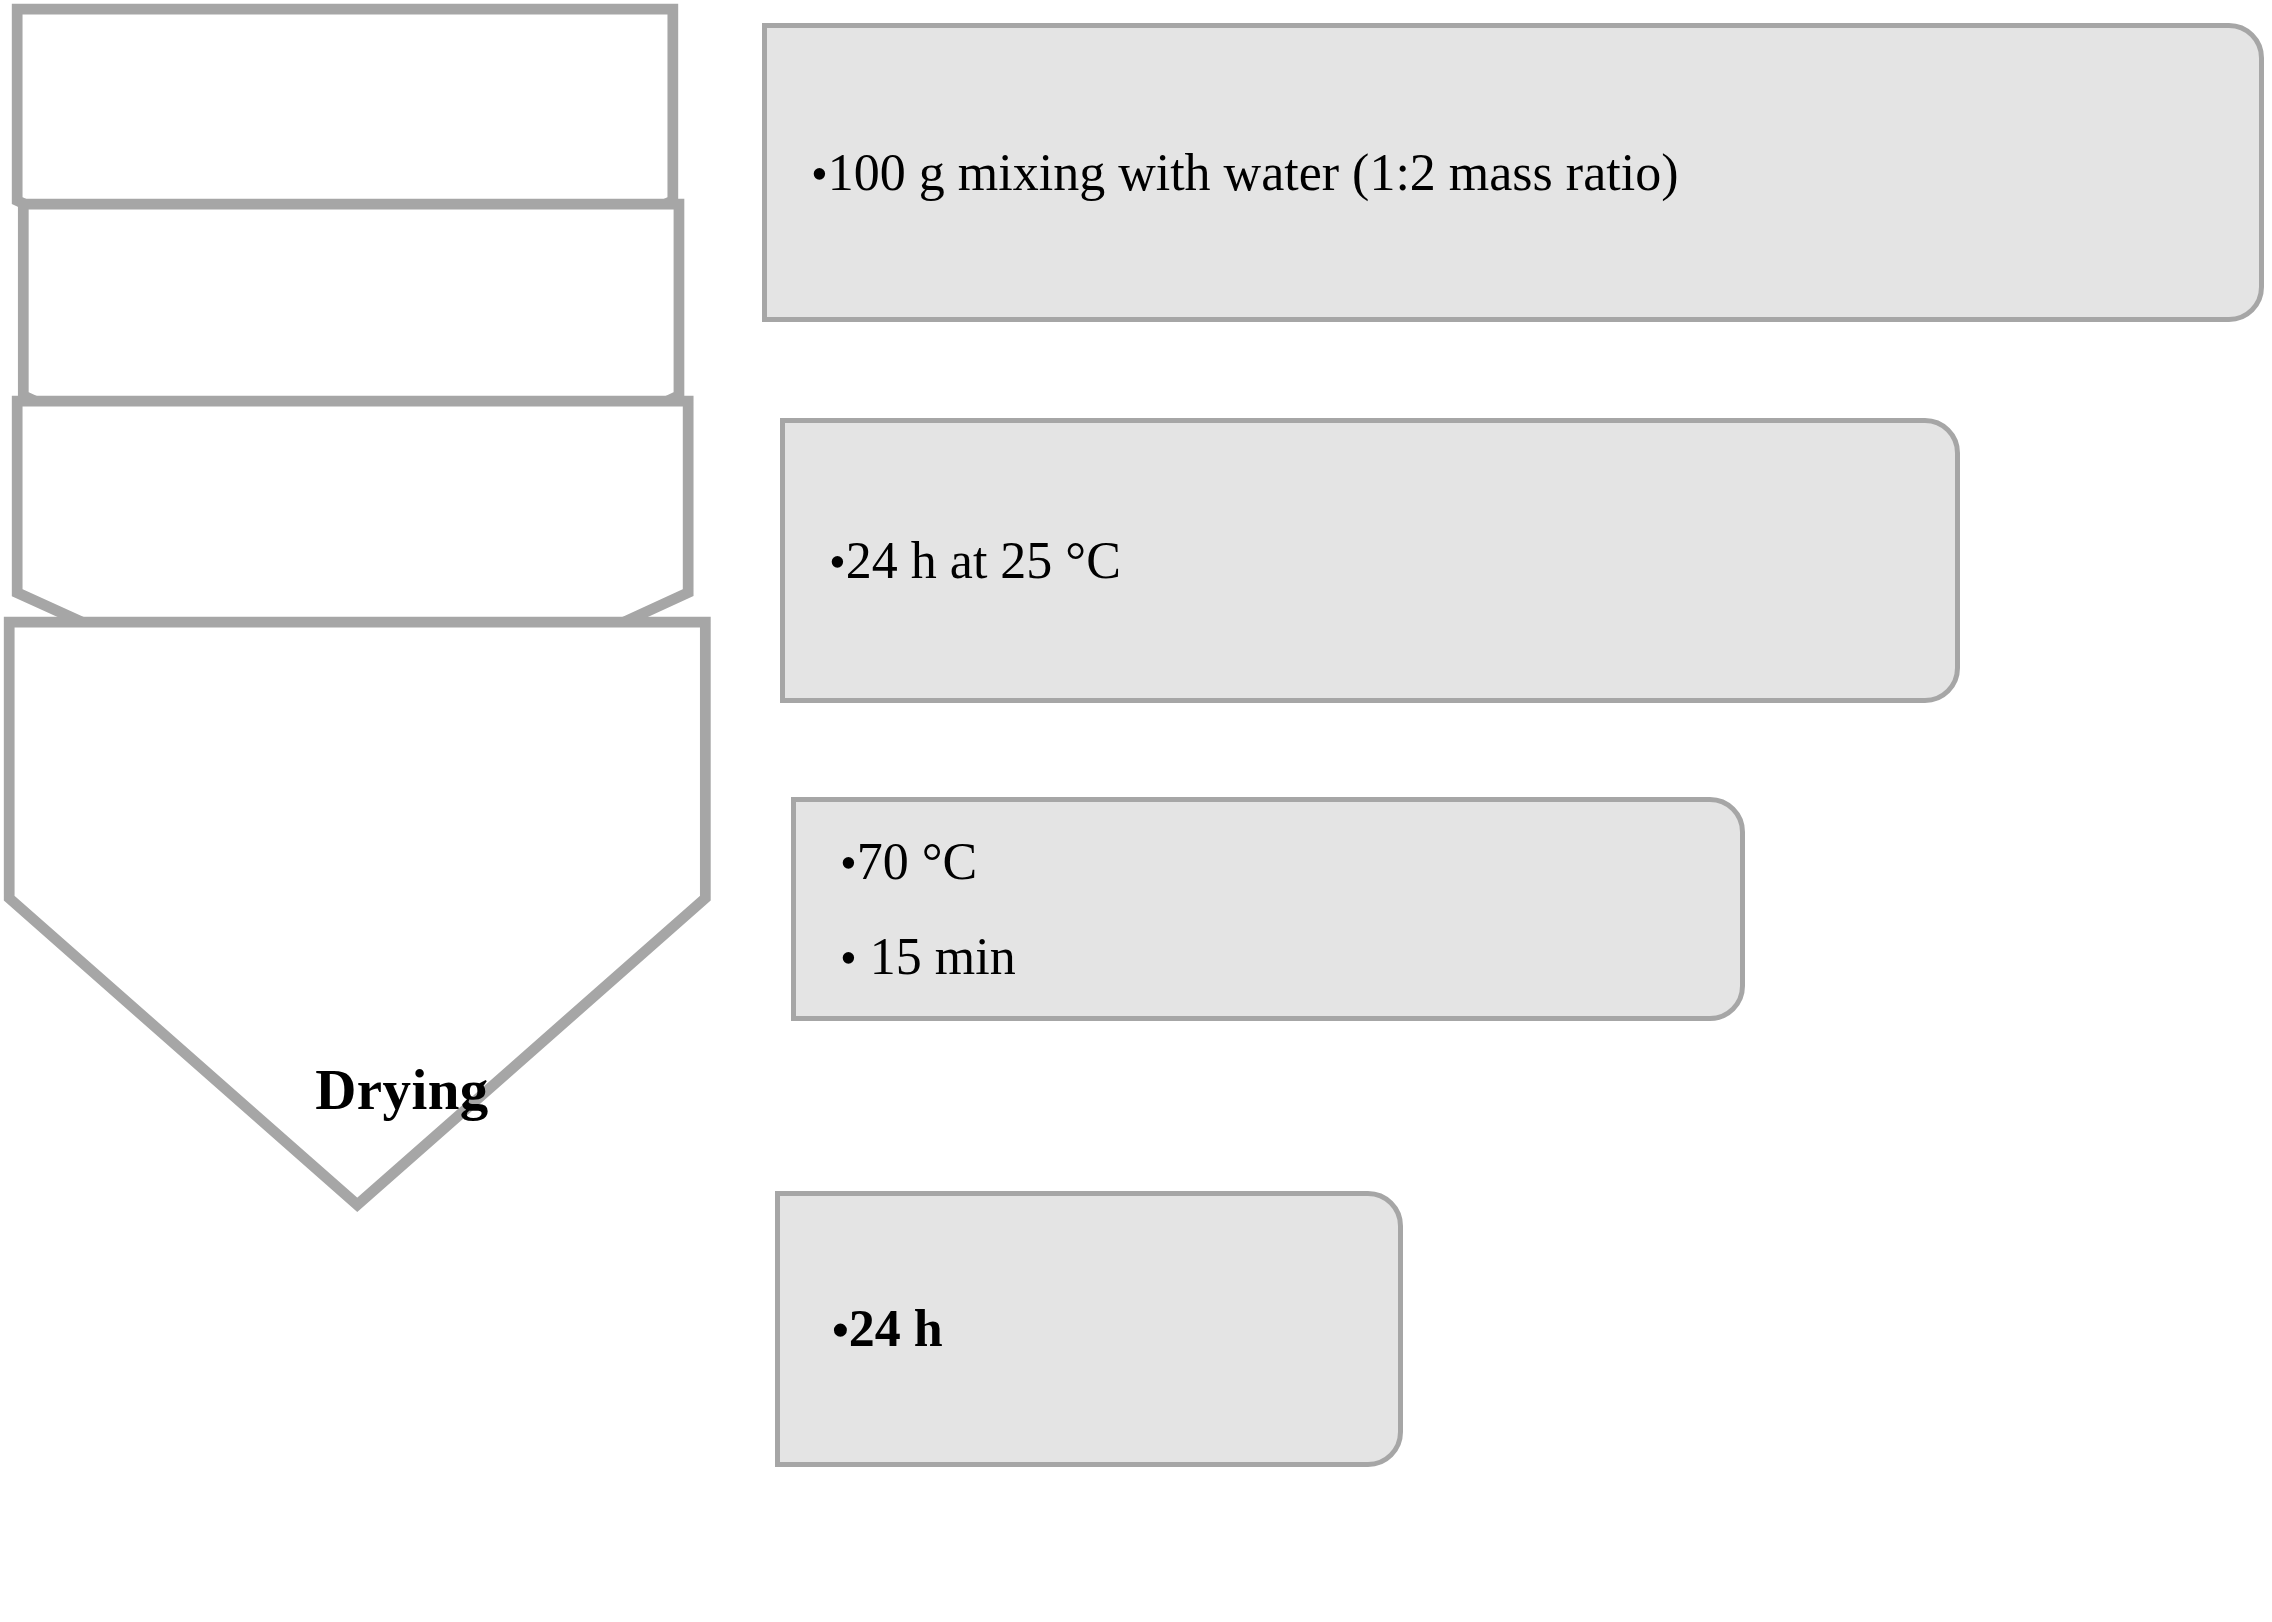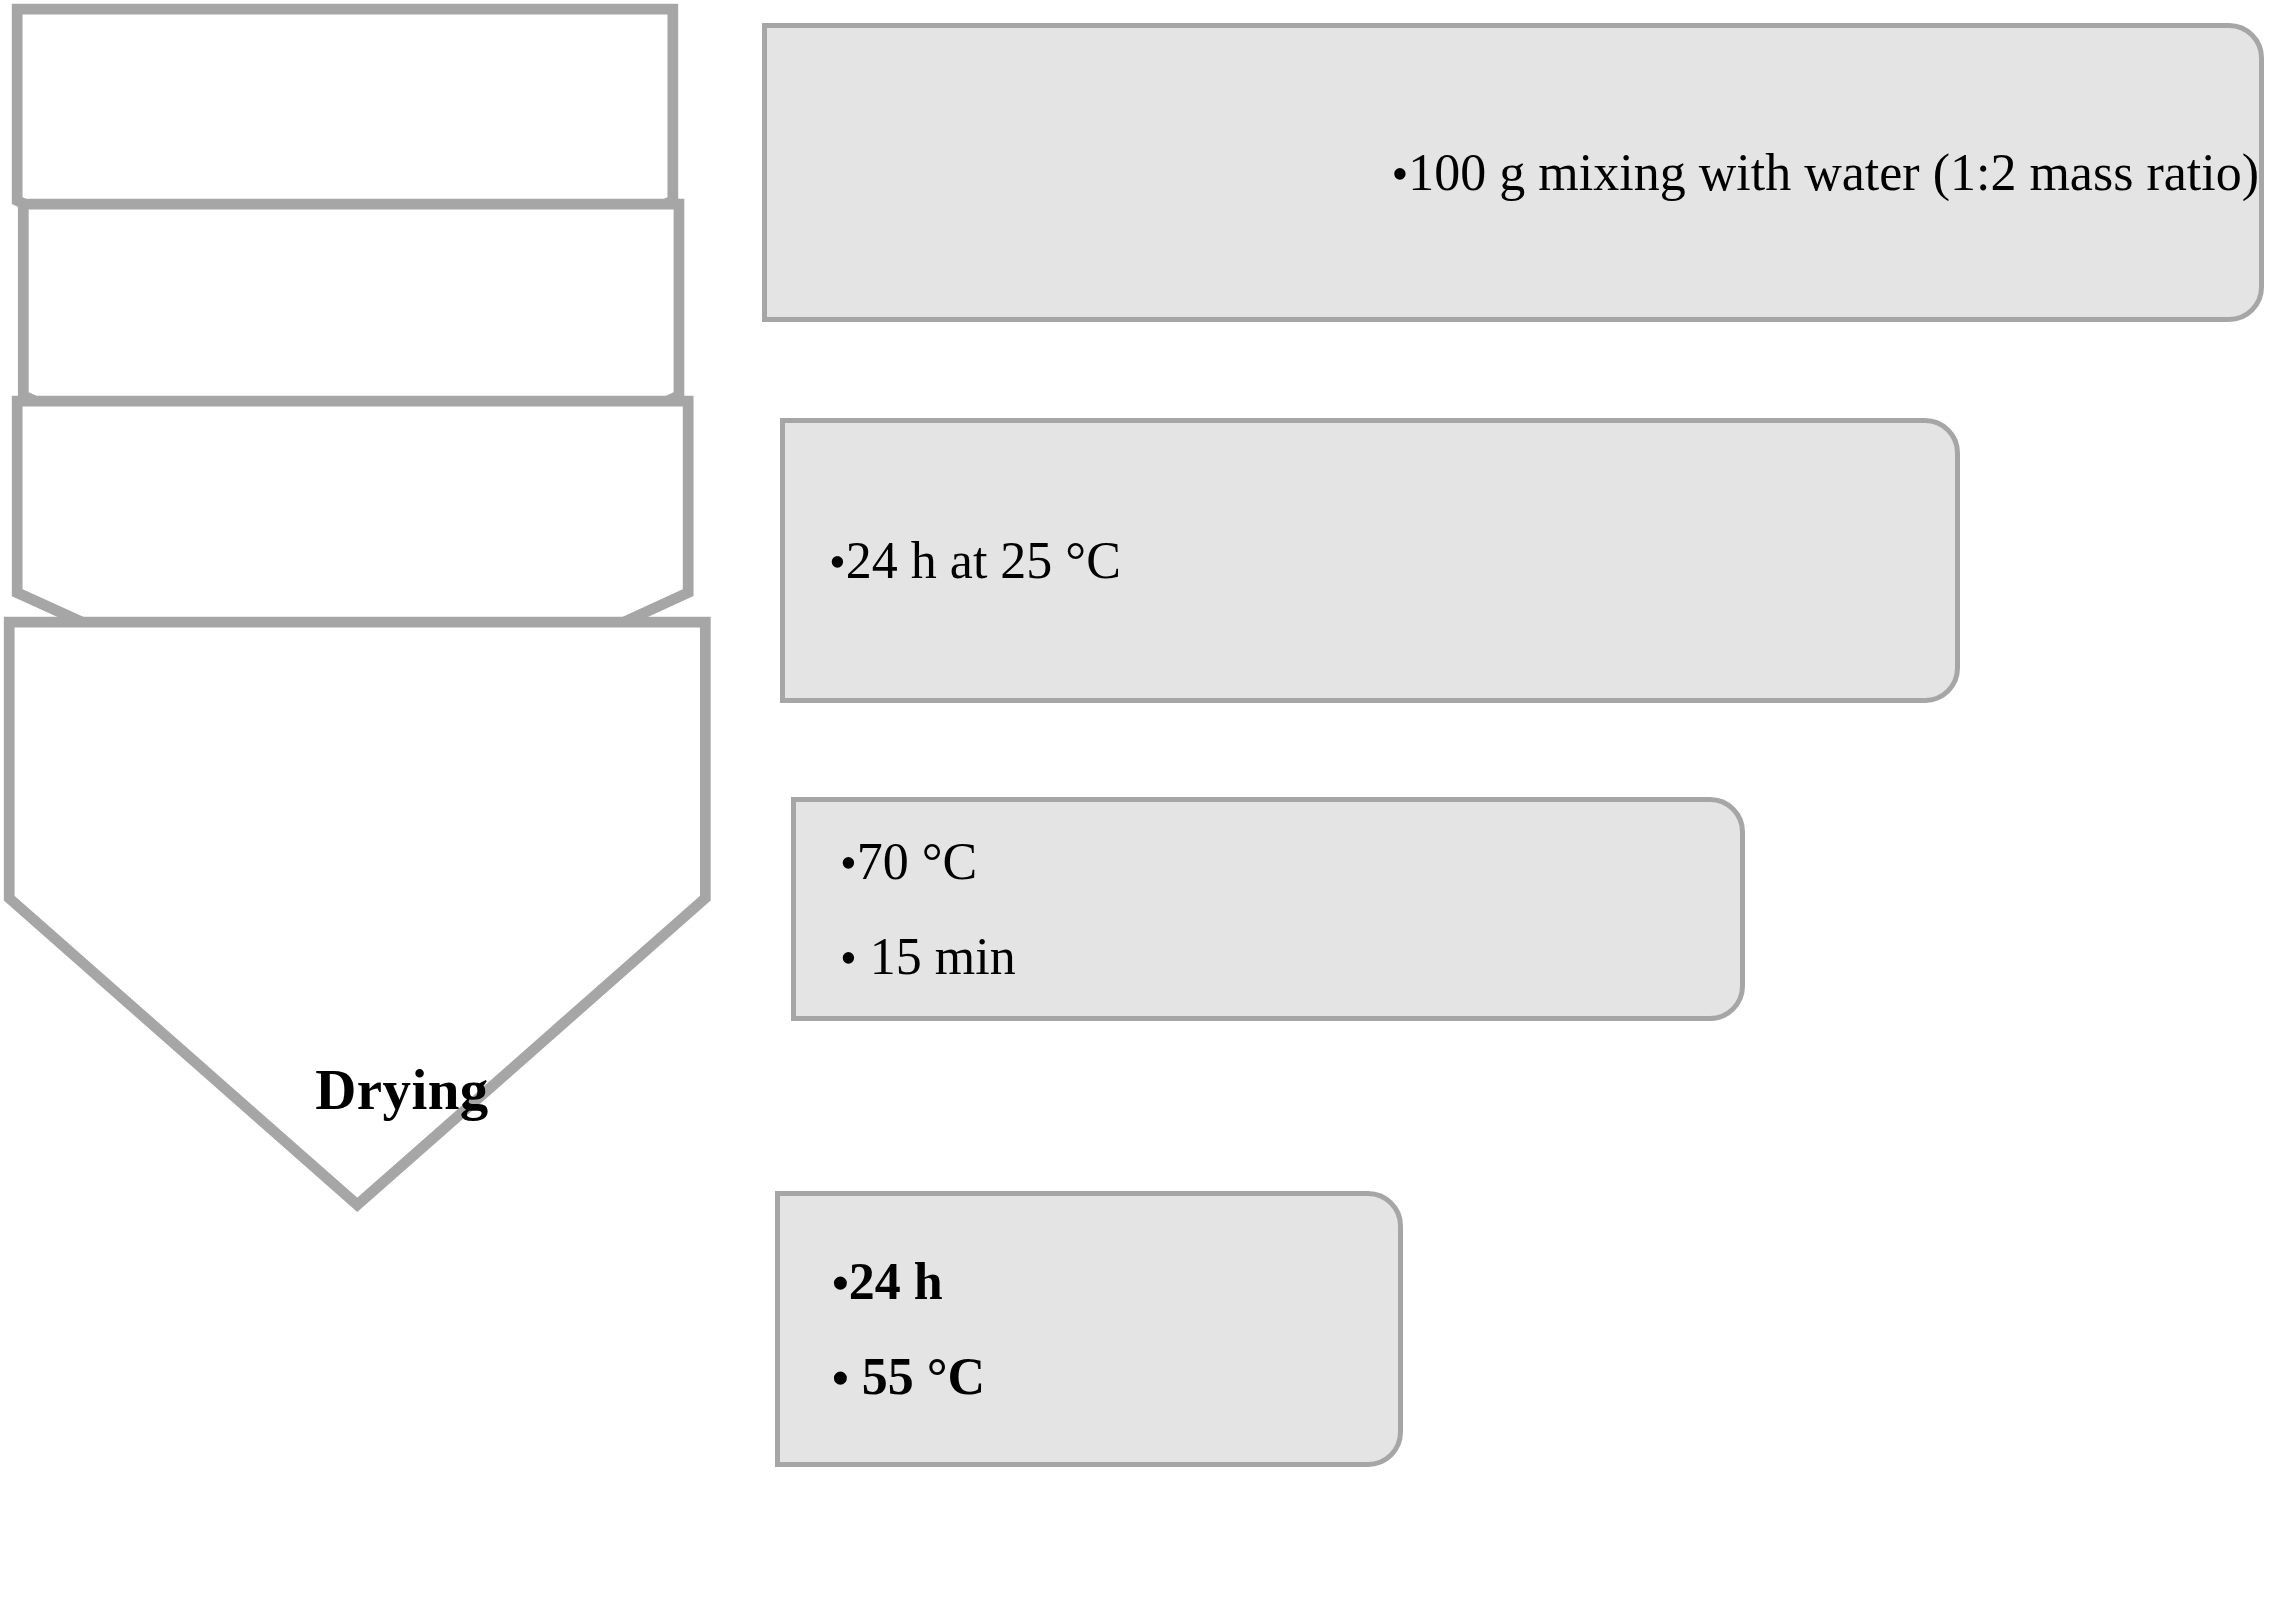--- a/index.html
+++ b/index.html
@@ -97,21 +97,21 @@
     <div class="chevron-label" style="left:0px; top:253px; width:713px; font-size:57px;">Enzymes deactivation</div>
   </div>
 
   <div class="chevron-stage" style="top:613px; left:0px; width:736px; height:598px;">
     <svg class="chevron-svg" width="736" height="598" viewBox="0 0 960 780">
       <polygon points="12,12 920,12 920,372 466,772 12,372" fill="#ffffff" stroke="#a6a6a6" stroke-width="14" stroke-linejoin="miter"></polygon>
     </svg>
     <div class="chevron-label" style="left:0px; top:448px; width:736px; font-size:57px;padding-left:34px;">Drying</div>
   </div>
 
-  <div class="note-box" style="left:762px; top:23px; width:1502px; height:299px; padding:0 0 0 44px;align-items:flex-end;">
+  <div class="note-box" style="left:762px; top:23px; width:1502px; height:299px; padding:0 0 0 44px;">
     <ul class="note-list">
       <li class="note-item">
         <span class="bullet">•</span><span>100 g mixing with water (1:2 mass ratio)</span>
       </li>
     </ul>
   </div>
 
   <div class="note-box" style="left:780px; top:418px; width:1180px; height:285px; padding:0 0 0 44px;">
     <ul class="note-list">
       <li class="note-item">
@@ -129,20 +129,17 @@
         <span class="bullet">•</span><span> 15 min</span>
       </li>
     </ul>
   </div>
 
   <div class="note-box" style="left:775px; top:1191px; width:628px; height:276px; padding:0 0 0 52px;font-weight:bold;">
     <ul class="note-list">
       <li class="note-item">
         <span class="bullet">•</span><span>24 h</span>
       </li>
-      <li class="note-item" style="margin-top:43px;">
-        <span class="bullet">•</span><span> 55 °C</span>
-      </li>
     </ul>
   </div>
 
 </div>
 
 
 </body></html>

